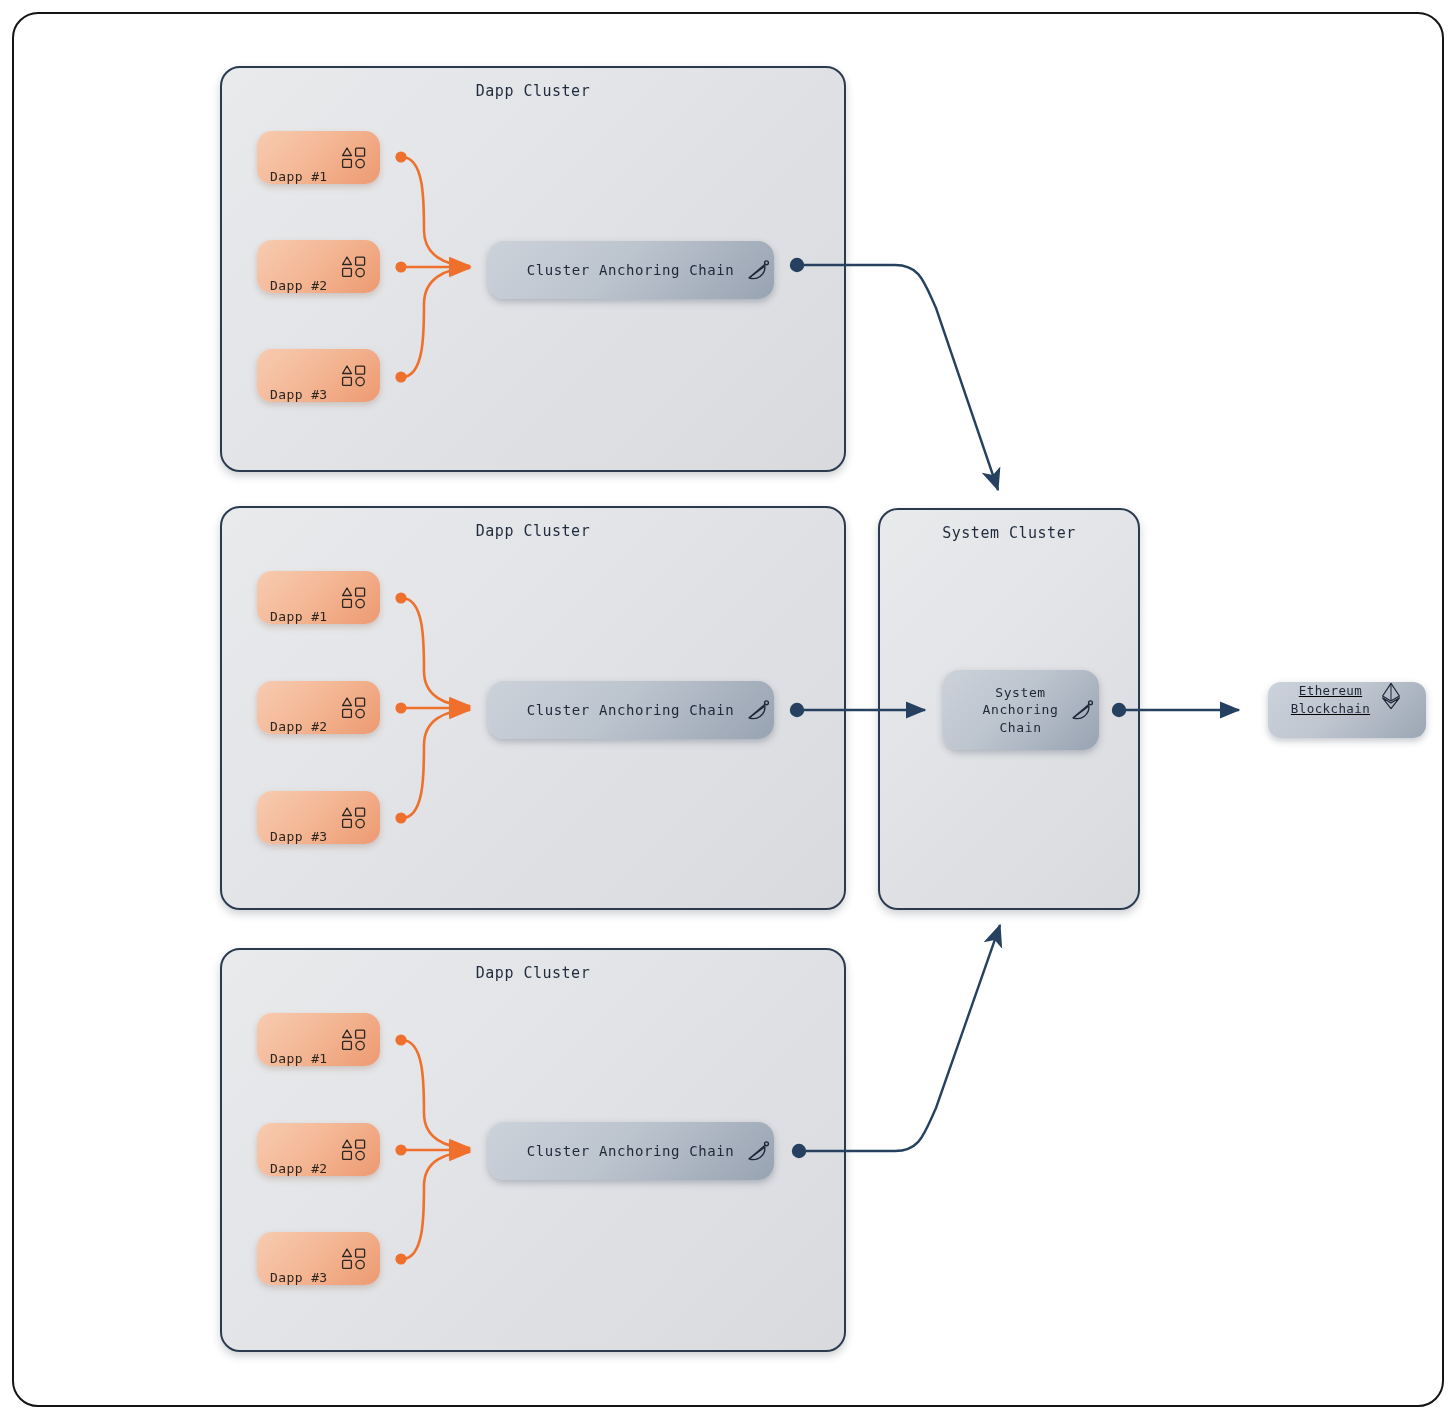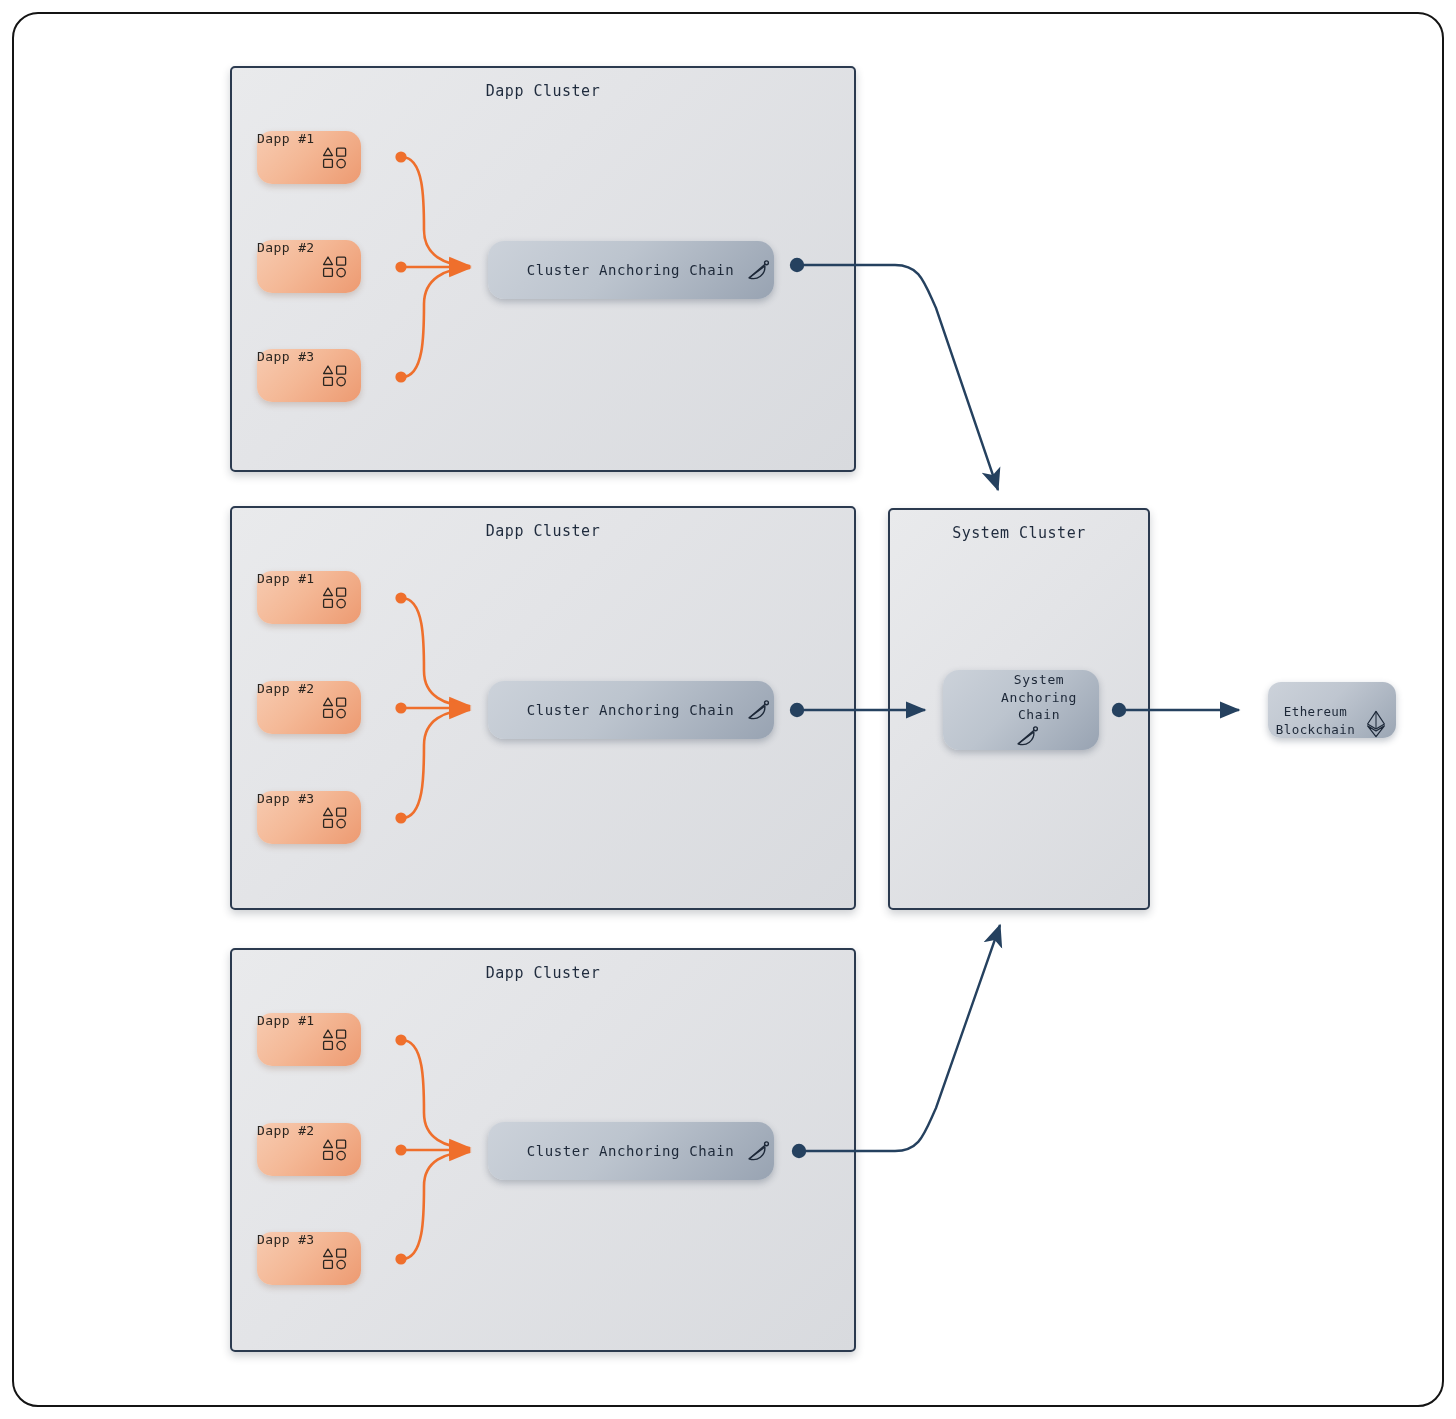--- a/index.html
+++ b/index.html
@@ -27,43 +27,43 @@
   .svg-layer {
     position: absolute;
     left: 0; top: 0;
     width: 1456px; height: 1419px;
     pointer-events: none;
   }
   
   .cluster {
     position: absolute;
     border: 2px solid #2b3a4f;
-    border-radius: 5px;
+    border-radius: 20px;
     background: linear-gradient(135deg, #e9eaec 0%, #e3e4e7 40%, #d8dade 100%);
     box-shadow: 0 4px 9px rgba(30,40,55,0.22);
-    margin-left: 10px;
   }
   .cluster-title {
     position: absolute;
     left: 0; right: 0; top: 14px;
     text-align: center;
     font-size: 15px;
     letter-spacing: 0.5px;
     color: #1f2b3d;
     white-space: nowrap;
   }
   
   .dapp {
     position: absolute;
-    width: 104px; height: 53px;
+    width: 123px; height: 53px;
     border-radius: 15px;
     background: linear-gradient(135deg, #f7cbb1 0%, #f4b896 45%, #ed9a71 100%);
     box-shadow: 0 3px 6px rgba(120,70,40,0.22);
     display: flex;
-    align-items: flex-start;
+    align-items: flex-end;
+    padding-left: 13px;
   }
   .dapp-label {
     font-size: 13px;
     color: #2a2520;
     letter-spacing: 0.4px;
     white-space: nowrap;
   }
   .dapp-icon {
     position: absolute;
     right: 13px;
@@ -95,27 +95,28 @@
     flex: 0 0 auto;
     margin-left: 12px;
   }
   .chain.wide { width: 286px; height: 58px; }
   .chain.sys  { width: 156px; height: 80px; }
   .chain.sys .chain-label { font-size: 13px; }
   
   .eth-node {
     position: absolute;
     left: 1268px; top: 682px;
-    width: 128px; height: 56px;
+    width: 158px; height: 56px;
     border-radius: 13px;
     background: linear-gradient(135deg, #ccd2da 0%, #bfc6d0 45%, #9ba6b4 100%);
     box-shadow: 0 3px 7px rgba(40,55,75,0.28);
     display: flex;
-    align-items: flex-end;
+    align-items: flex-start;
     justify-content: center;
+    text-decoration: underline;
   }
   .eth-label {
     font-size: 12.5px;
     color: #1d2838;
     white-space: pre-line;
     text-align: center;
     line-height: 1.4;
     letter-spacing: 0.4px;
   }
   .eth-icon { width: 24px; height: 28px; margin-left: 9px; flex: 0 0 auto; }
@@ -247,21 +248,21 @@
       <path d="M3.4 20.6 A12 12 0 0 0 19.6 8.2 Z" fill="none" stroke="#1d2838" stroke-width="1.4" stroke-linejoin="round"></path>
       <line x1="3.4" y1="20.6" x2="19.8" y2="6.4" stroke="#1d2838" stroke-width="1.4" stroke-linecap="round"></line>
       <circle cx="21.3" cy="5.0" r="2.0" fill="none" stroke="#1d2838" stroke-width="1.4"></circle>
     </svg>
   </div>
 
   <div class="cluster" style="left:878px; top:508px; width:262px; height:402px;">
     <div class="cluster-title">System Cluster</div>
   </div>
 
-  <div class="chain sys" style="left:943px; top:670px;flex-direction:column;">
+  <div class="chain sys" style="left:943px; top:670px;">
     <span class="chain-label">System
 Anchoring
 Chain</span>
     <svg class="chain-icon" viewBox="0 0 26 26">
       <path d="M3.4 20.6 A12 12 0 0 0 19.6 8.2 Z" fill="none" stroke="#1d2838" stroke-width="1.4" stroke-linejoin="round"></path>
       <line x1="3.4" y1="20.6" x2="19.8" y2="6.4" stroke="#1d2838" stroke-width="1.4" stroke-linecap="round"></line>
       <circle cx="21.3" cy="5.0" r="2.0" fill="none" stroke="#1d2838" stroke-width="1.4"></circle>
     </svg>
   </div>
 

